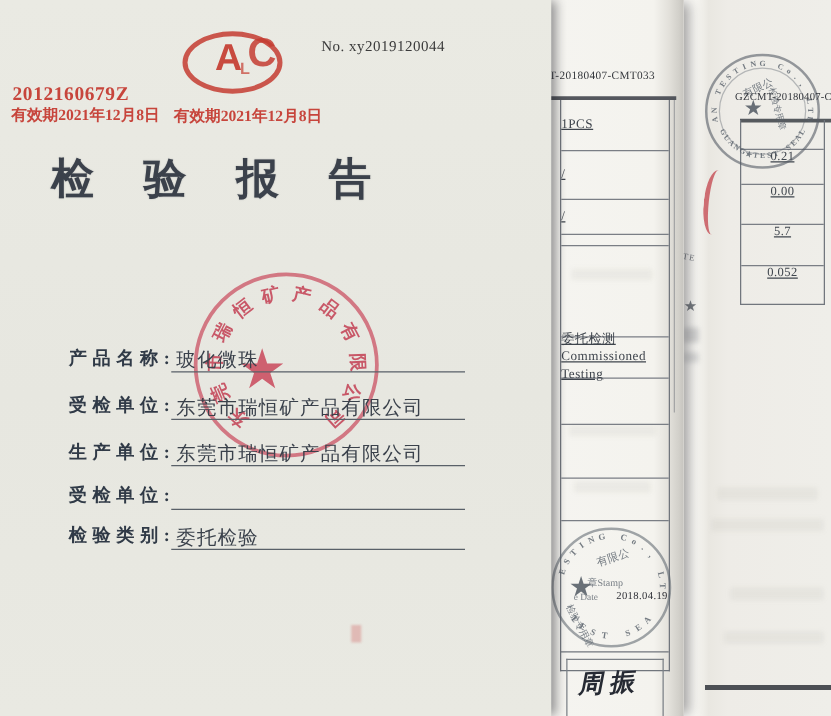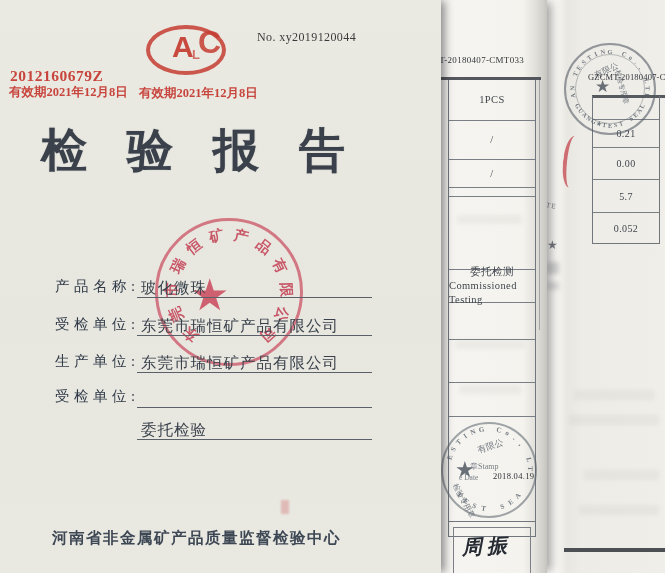--- a/index.html
+++ b/index.html
@@ -4,21 +4,21 @@
 <style>
   html,body{margin:0;padding:0;background:#b8b7b3;}
   .scan{position:relative;width:665px;height:573px;overflow:hidden;background:#cfcecb;
         font-family:"Liberation Serif","DejaVu Serif",serif;}
   .page{position:absolute;top:0;height:573px;}
   
   #page-right{left:544px;width:121px;
     background:linear-gradient(90deg,#fcfbf8 0px,#f7f6f2 13px,#e9e7e1 23px,#eeece7 38px,#efeee9 100%);}
   #page-right .thickline{position:absolute;left:48px;top:95px;width:73px;height:2.5px;background:#45494f;opacity:.9;}
   #r-table{position:absolute;left:48px;top:96px;width:66px;border-left:1px solid #71767d;border-right:1px solid #71767d;border-bottom:1px solid #71767d;}
-  .trow{display:flex;align-items:center;justify-content:center;font-size:10px;color:#3f454d;letter-spacing:.4px;}
+  .trow{display:flex;justify-content:center;font-size:10px;color:#3f454d;letter-spacing:.4px;text-decoration:underline;}
   .trow+.trow{border-top:1px solid #7a7e85;}
   #r-num{position:absolute;left:44px;top:72px;width:80px;font-size:8.5px;color:#33363c;letter-spacing:.2px;white-space:nowrap;}
   #r-darkline{position:absolute;left:20px;top:548px;width:101px;height:3.5px;background:#4c4f54;}
   #r-redarc{position:absolute;left:19px;top:136px;width:14px;height:52px;border-radius:50%;
     border-left:4px solid rgba(188,32,44,.62);transform:rotate(6deg);}
   .frag{position:absolute;color:rgba(88,94,101,.8);}
   .smudge{position:absolute;background:rgba(110,115,105,.07);filter:blur(2px);border-radius:2px;}
   
   #page-mid{left:437px;width:110px;background:linear-gradient(90deg,#f5f4f0 0px,#f4f3ee 86px,#e3e1db 98px,#d2d0ca 106px,#c6c4bf 110px);
     box-shadow:6px 0 9px -2px rgba(20,20,25,.38);}
@@ -53,28 +53,28 @@
   #cma-num{position:absolute;left:10px;top:67px;font-size:15.5px;font-weight:bold;letter-spacing:.5px;}
   #cma-valid{position:absolute;left:9px;top:84px;font-size:12.5px;font-weight:bold;}
   #cal{position:absolute;left:146px;top:25px;width:80px;height:48px;}
   #cal .oring{position:absolute;left:0;top:0;width:72px;height:42px;border:4px solid rgba(196,60,49,.85);border-radius:50%;}
   #cal .la{position:absolute;left:26px;top:5px;font-size:30px;font-weight:bold;color:rgba(196,60,49,.92);font-family:"Liberation Sans",sans-serif;}
   #cal .lc{position:absolute;left:52px;top:-1px;font-size:32px;font-weight:bold;color:rgba(196,60,49,.85);font-family:"Liberation Sans",sans-serif;}
   #cal .ll{position:absolute;left:46px;top:22px;font-size:13px;font-weight:bold;color:rgba(196,60,49,.7);font-family:"Liberation Sans",sans-serif;}
   #cal-cert{position:absolute;left:134px;top:70px;font-size:12.5px;font-weight:bold;}
   #cal-valid{position:absolute;left:139px;top:85px;font-size:12.5px;font-weight:bold;}
   #no-label{position:absolute;left:257px;top:30px;font-size:12px;color:#3b3b3b;letter-spacing:.4px;}
-  #title{position:absolute;left:41px;top:120px;font-size:46px;font-weight:bold;color:#3b414b;
+  #title{position:absolute;left:41px;top:120px;font-size:34px;font-weight:bold;color:#3b414b;
     letter-spacing:40px;white-space:nowrap;text-shadow:0 0 1px rgba(59,65,75,.5);}
   #seal{position:absolute;left:155px;top:218px;width:142px;height:142px;border:3.5px solid rgba(198,58,80,.7);
     border-radius:50%;opacity:.92;}
   #seal .arc-ch{font-size:14.5px;color:rgba(192,48,70,.85);font-weight:bold;}
   #seal-star{position:absolute;left:32px;top:48px;font-size:44px;color:rgba(196,48,70,.8);}
   .frow{position:absolute;left:0;width:440px;height:22px;}
-  .flabel{position:absolute;left:55px;top:0;font-weight:normal;font-size:14.5px;letter-spacing:4.5px;color:#303a47;white-space:nowrap;}
+  .flabel{position:absolute;left:55px;top:0;font-weight:bold;font-size:14.5px;letter-spacing:4.5px;color:#303a47;white-space:nowrap;}
   .fvalue{position:absolute;left:141px;top:1px;font-size:15.5px;color:#3a414b;letter-spacing:1px;white-space:nowrap;}
   .fline{position:absolute;left:137px;top:20px;width:235px;border-bottom:1.6px solid #596068;}
   #footer{position:absolute;left:52px;top:528px;font-size:15.5px;font-weight:bold;letter-spacing:1.5px;color:#3e4754;white-space:nowrap;}
   #redspeck{position:absolute;left:281px;top:500px;width:8px;height:14px;background:rgba(205,80,80,.3);filter:blur(1px);}
 </style>
 </head>
 <body>
 
 <div class="scan">
 
@@ -277,20 +277,20 @@
         <div class="frow" style="top: 352px;">
           <span class="flabel">生产单位:</span>
           <span class="fvalue">东莞市瑞恒矿产品有限公司</span>
           <div class="fline"></div>
         </div>
         <div class="frow" style="top: 387px;">
           <span class="flabel">受检单位:</span>
           <div class="fline"></div>
         </div>
         <div class="frow" style="top: 419px;">
+          <span class="flabel">检验类别:</span>
           <span class="fvalue">委托检验</span>
           <div class="fline"></div>
         </div>
       </div>
     <div id="redspeck"></div>
-    <div id="footer">河南省非金属矿产品质量监督检验中心</div>
   </div>
 </div>
 
 </body></html>

